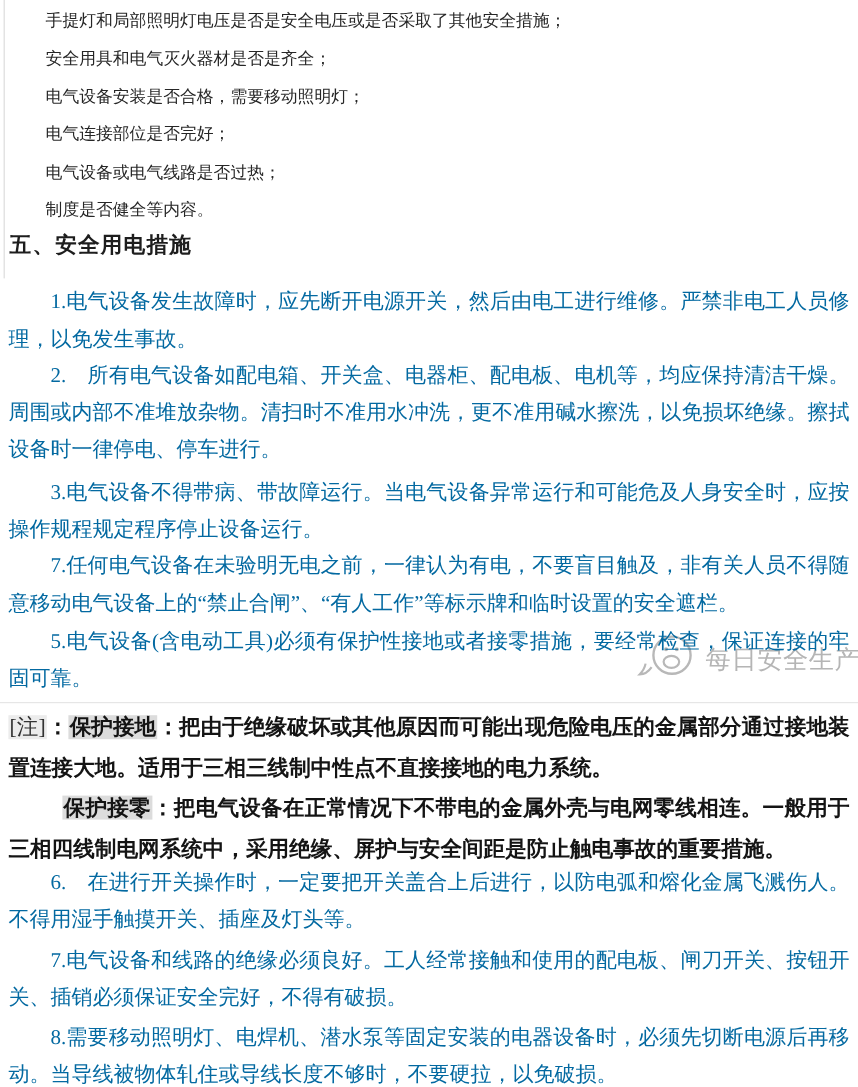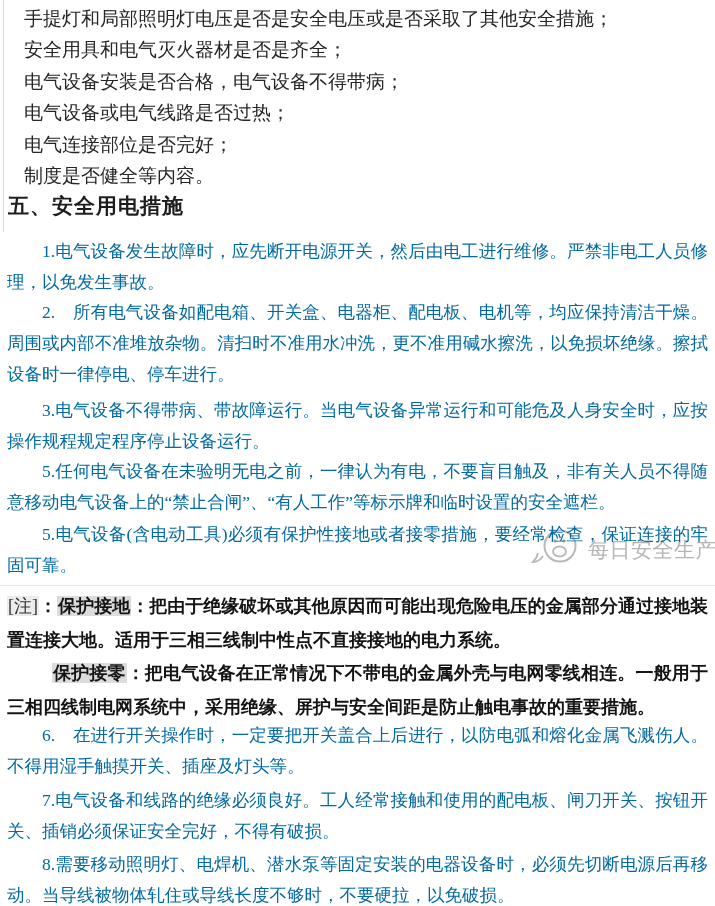--- a/index.html
+++ b/index.html
@@ -5,26 +5,26 @@
   html,body{margin:0;padding:0;}
   body{
     width:715px;height:906px;position:relative;overflow:hidden;
     background:#ffffff;
     font-family:"Liberation Serif","DejaVu Serif",serif;
     color:#262626;
   }
   .edge-v{position:absolute;left:3px;top:0;width:1px;height:232px;background:#dcdcdc;}
   .divider{position:absolute;left:0;top:585px;width:715px;height:1px;background:#e6e6e6;}
 
-  .checklist{position:absolute;left:24px;top:3px;width:660px;
-    font-size:19px;line-height:31.4px;}
+  .checklist{position:absolute;left:38px;top:3px;width:660px;
+    font-size:14px;line-height:31.4px;}
   .checklist div{white-space:nowrap;}
 
   .heading{position:absolute;left:8px;top:192px;
-    font-size:21px;font-weight:bold;letter-spacing:1px;color:#1d1d1d;}
+    font-size:18px;font-weight:bold;letter-spacing:1px;color:#1d1d1d;}
 
   .para{position:absolute;left:7px;width:701px;
     font-size:17.5px;line-height:31px;text-align:justify;text-indent:2em;
     color:#0369a1;}
   .p1{top:236px;}
   .p2{top:297px;}
   .p3{top:395px;}
   .p4{top:456px;}
   .p5{top:519px;}
   .p6{top:720px;}
@@ -66,32 +66,32 @@
     </svg>
   </span>
   <span class="watermark-text">每日安全生产</span>
 </div>
 
 <div class="text-layer">
 
   <div class="checklist">
     <div>手提灯和局部照明灯电压是否是安全电压或是否采取了其他安全措施；</div>
     <div>安全用具和电气灭火器材是否是齐全；</div>
-    <div>电气设备安装是否合格，电气设备不得带病；</div>
+    <div>电气设备安装是否合格，需要移动照明灯；</div>
+    <div>电气连接部位是否完好；</div>
     <div>电气设备或电气线路是否过热；</div>
-    <div>电气连接部位是否完好；</div>
     <div>制度是否健全等内容。</div>
   </div>
 
   <div class="heading">五、安全用电措施</div>
 
   <div class="para p1">1.电气设备发生故障时，应先断开电源开关，然后由电工进行维修。严禁非电工人员修理，以免发生事故。</div>
   <div class="para p2">2.　所有电气设备如配电箱、开关盒、电器柜、配电板、电机等，均应保持清洁干燥。周围或内部不准堆放杂物。清扫时不准用水冲洗，更不准用碱水擦洗，以免损坏绝缘。擦拭设备时一律停电、停车进行。</div>
   <div class="para p3">3.电气设备不得带病、带故障运行。当电气设备异常运行和可能危及人身安全时，应按操作规程规定程序停止设备运行。</div>
-  <div class="para p4">5.任何电气设备在未验明无电之前，一律认为有电，不要盲目触及，非有关人员不得随意移动电气设备上的“禁止合闸”、“有人工作”等标示牌和临时设置的安全遮栏。</div>
+  <div class="para p4">7.任何电气设备在未验明无电之前，一律认为有电，不要盲目触及，非有关人员不得随意移动电气设备上的“禁止合闸”、“有人工作”等标示牌和临时设置的安全遮栏。</div>
   <div class="para p5">5.电气设备(含电动工具)必须有保护性接地或者接零措施，要经常检查，保证连接的牢固可靠。</div>
 
   <div class="divider"></div>
 
   <div class="note note1">
     <span class="note-label">[注]</span><span>：</span><span class="hl-term">保护接地</span><span>：把由于绝缘破坏或其他原因而可能出现危险电压的金属部分通过接地装置连接大地。适用于三相三线制中性点不直接接地的电力系统。</span>
   </div>
 
   <div class="note note2">
     <span class="hl-term">保护接零</span><span>：把电气设备在正常情况下不带电的金属外壳与电网零线相连。一般用于三相四线制电网系统中，采用绝缘、屏护与安全间距是防止触电事故的重要措施。</span>

